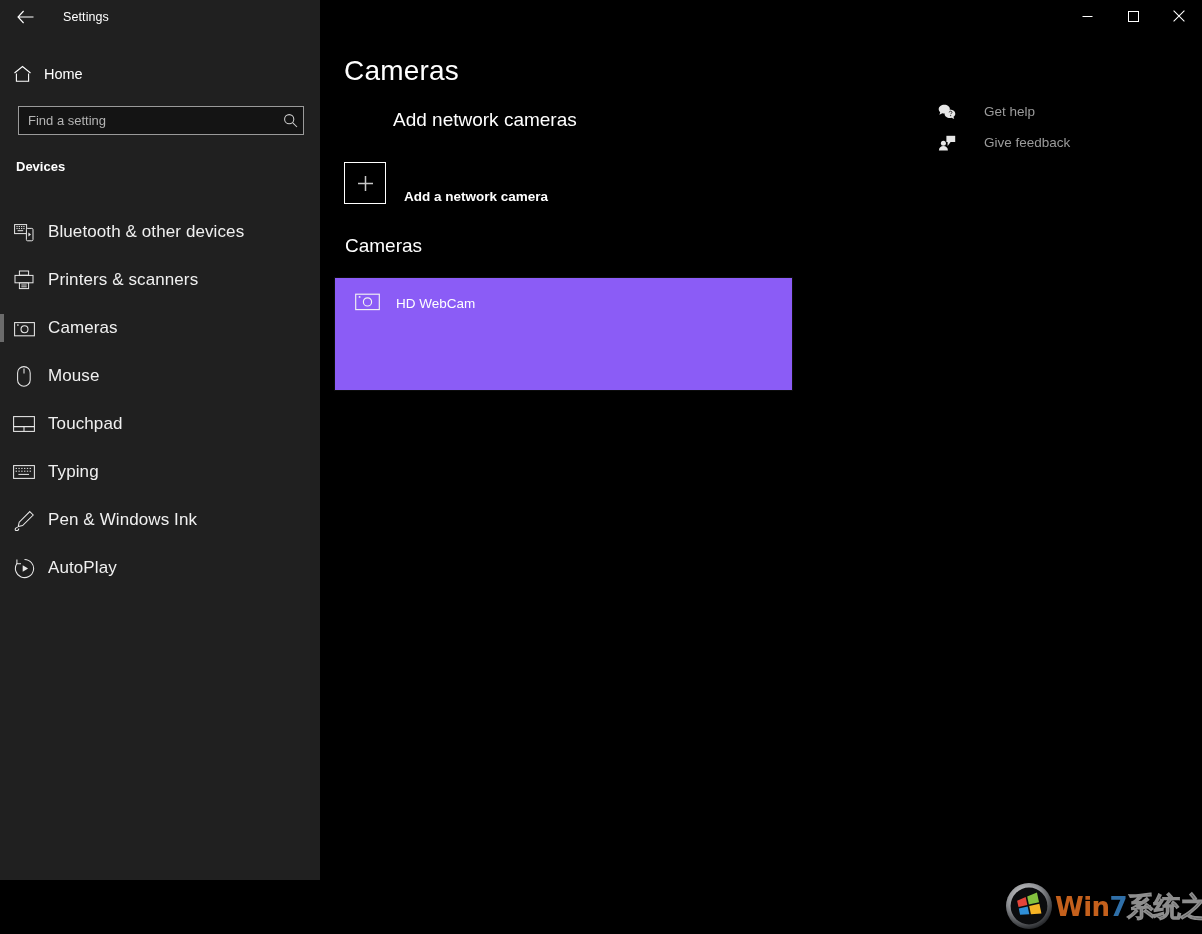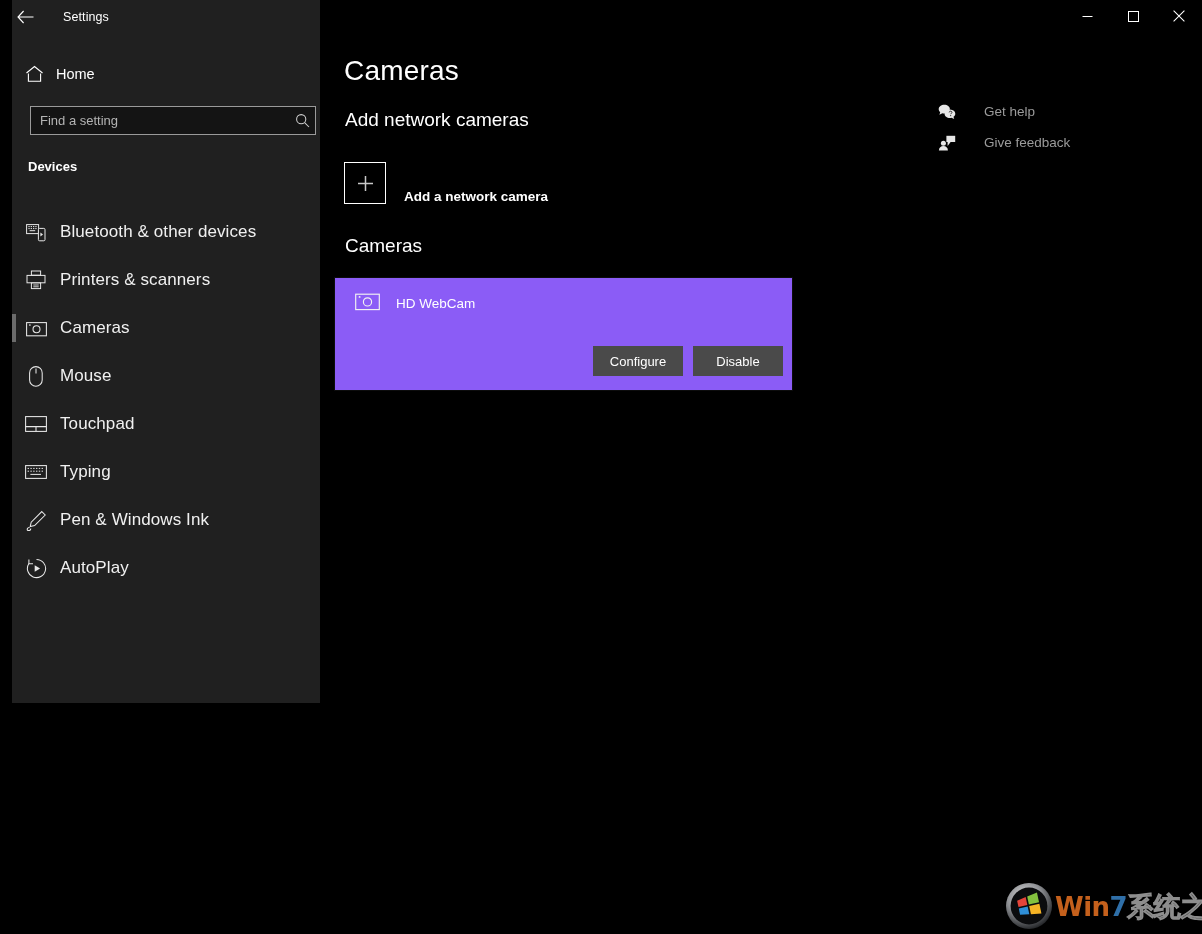--- a/index.html
+++ b/index.html
@@ -37,22 +37,22 @@
     display: flex; height: 32px;
   }
   .wc {
     width: 46px; height: 32px;
     display: flex; align-items: center; justify-content: center;
   }
   .wc svg { display: block; }
 
   
   #sidebar {
-    position: absolute; left: 12px; top: 0;
-    width: 320px; height: 703px;
+    position: absolute; left: 0; top: 0;
+    width: 320px; height: 880px;
     background: #202020;
   }
   #home-row {
     position: absolute; left: 0; top: 58px;
     width: 320px; height: 32px;
     display: flex; align-items: center;
   }
   #home-row .ico { width: 44px; display:flex; justify-content:center; align-items:center; }
   #home-row .lbl { font-size: 14.5px; color: #ffffff; }
 
@@ -105,21 +105,21 @@
   }
   #page-title {
     position: absolute; left: 24px; top: 55px;
     font-size: 28px; font-weight: 300; color: #ffffff;
     letter-spacing: .2px;
   }
   .section-head {
     position: absolute; left: 25px;
     font-size: 19px; font-weight: 300; color: #ffffff;
   }
-  #sec-add { top: 109px; }
+  #sec-add { top: 109px; margin-left: 48px; }
   #sec-cams { top: 235px; }
 
   #add-camera-row {
     position: absolute; left: 24px; top: 162px;
     display: flex; align-items: flex-end; font-weight: bold;
   }
   #add-plus-box {
     width: 42px; height: 42px;
     border: 1px solid #ffffff;
     display: flex; align-items: center; justify-content: center;
@@ -367,24 +367,20 @@
     <div id="camera-card">
       <div id="cam-head">
         <span>
           <svg width="25" height="20" viewBox="0 0 25 20">
             <rect x="0.7" y="3.2" width="23.6" height="15.4" fill="none" stroke="#f2f2f2" stroke-width="1.15"></rect>
             <circle cx="12.5" cy="10.9" r="4.1" fill="none" stroke="#f2f2f2" stroke-width="1.15"></circle>
             <circle cx="4.6" cy="5.9" r="0.95" fill="#f2f2f2"></circle>
           </svg>
         </span>
         <span id="cam-name">HD WebCam</span>
-      </div>
-      <div id="cam-actions">
-        <button class="card-btn">Configure</button>
-        <button class="card-btn">Disable</button>
       </div>
     </div>
 
     <div id="help-panel">
       <div class="help-row">
         <span class="hico">
           <svg width="18" height="16" viewBox="0 0 18 16">
             <path d="M6.3 0.8 c3.1 0 5.6 1.9 5.6 4.3 0 2.4 -2.5 4.3 -5.6 4.3 -0.7 0 -1.3 -0.1 -1.9 -0.2
                      L1.4 10.8 L2.2 8.2 C1.3 7.4 0.7 6.4 0.7 5.1 0.7 2.7 3.2 0.8 6.3 0.8 z" fill="#e6e6e6"></path>
             <path d="M12.2 5.6 c3 0.2 5.1 2 5.1 4.1 0 1.2 -0.7 2.3 -1.8 3 l0.7 2.4 -2.8 -1.4

